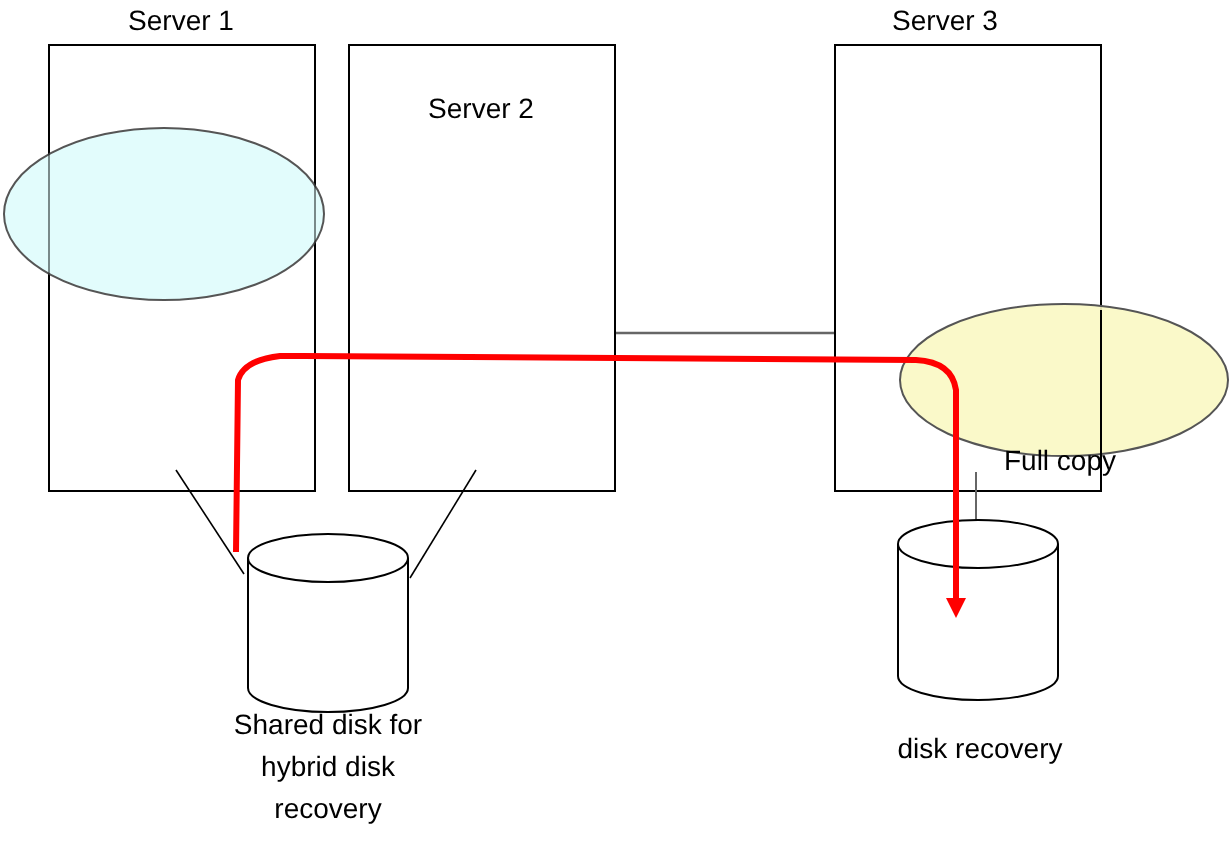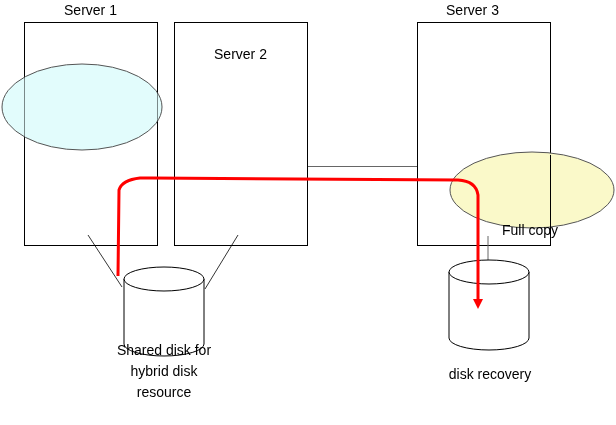--- a/index.html
+++ b/index.html
@@ -47,21 +47,21 @@
 
 <div class="lbl" style="left:24px; top:0px; width:133px;">Server 1</div>
 <div class="lbl" style="left:174px; top:0px; width:133px;margin-top:44px;">Server 2</div>
 <div class="lbl" style="left:406px; top:0px; width:133px;">Server 3</div>
 
 <div class="lbl" style="left:14px; top:74px; width:134px;">
 </div>
 
 <div class="lbl" style="left:470px; top:172px; width:120px;margin-top:48px;">Full copy</div>
 
-<div class="lbl" style="left:74px; top:340px; width:180px;">
+<div class="lbl" style="left:74px; top:352px; width:180px;">
   <div>Shared disk for</div>
   <div>hybrid disk</div>
-  <div>resource</div>
+  <div>recovery</div>
 </div>
 
 <div class="lbl" style="left:400px; top:364px; width:180px;">
   <div>disk recovery</div>
 </div>
 
 </body></html>

